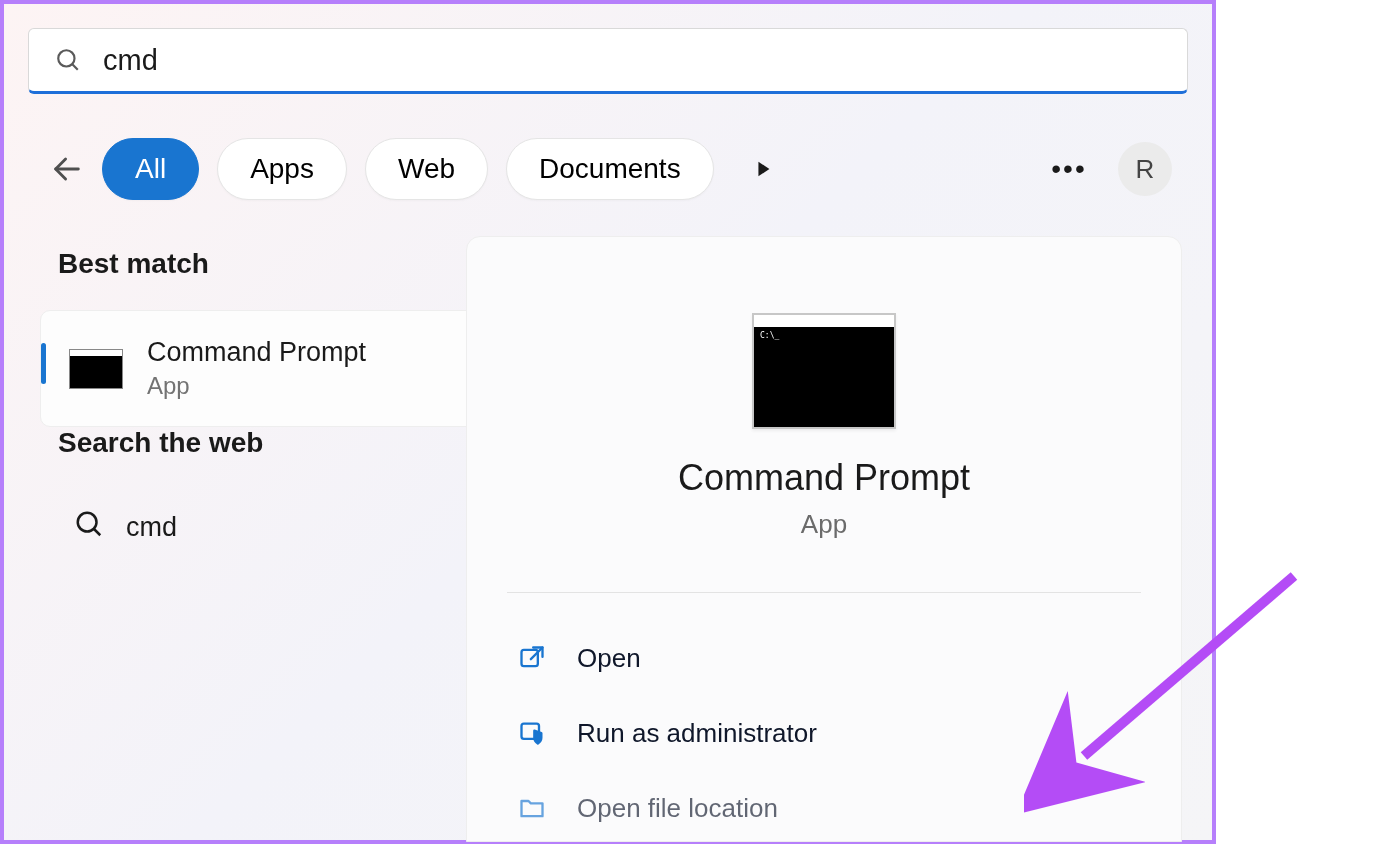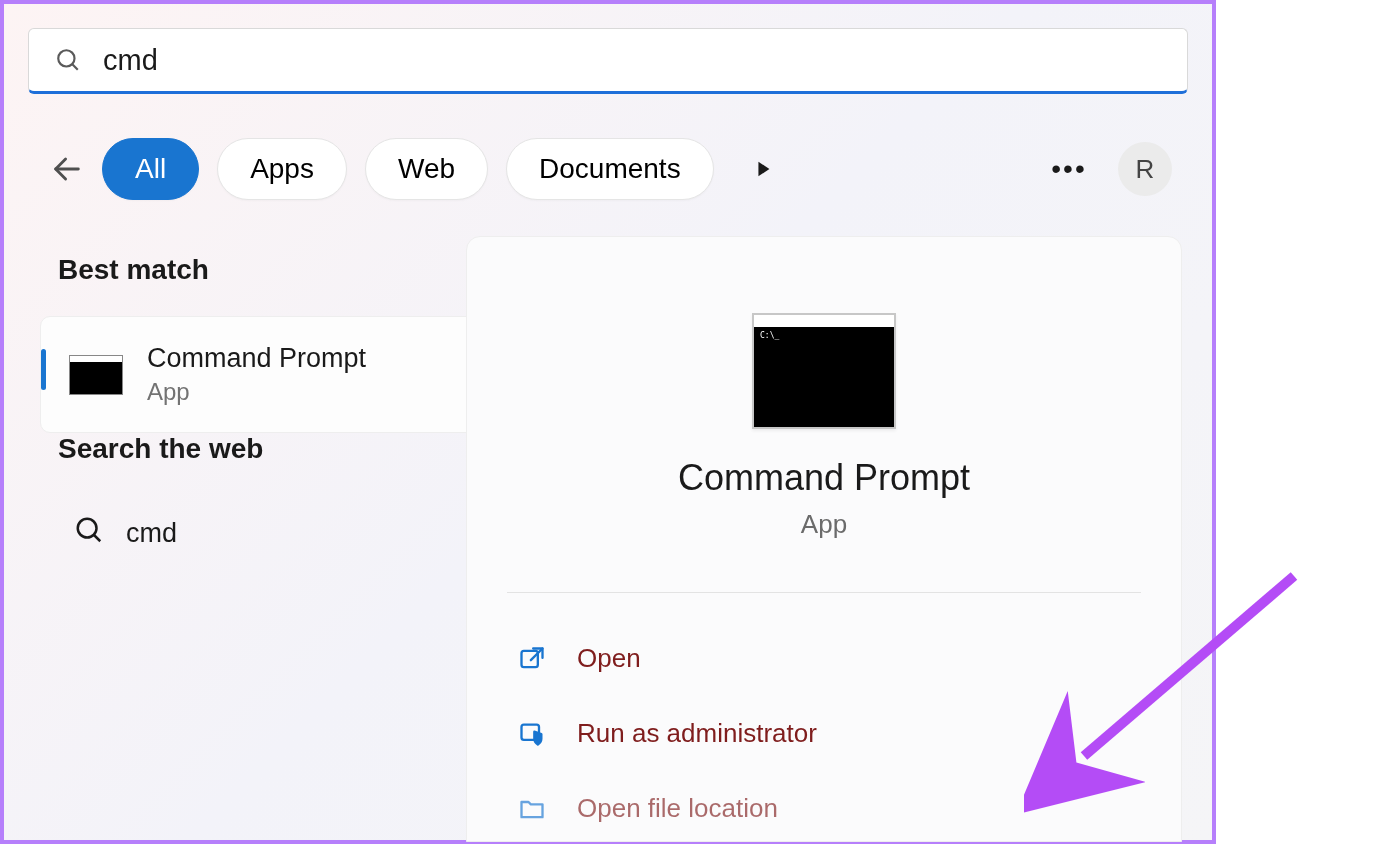--- a/index.html
+++ b/index.html
@@ -89,21 +89,21 @@
     width: 54px; height: 54px;
     border-radius: 50%;
     background: #ebebeb;
     display: flex;
     align-items: center; justify-content: center;
     font-size: 26px;
     color: #444;
   }
   .left-col {
     position: absolute;
-    top: 250px; left: 36px;
+    top: 244px; left: 36px;
     width: 600px;
   }
   .section-title {
     font-size: 28px;
     font-weight: 600;
     color: #1a1a1a;
     margin: 0 0 30px 18px;
   }
   .result-card {
     background: #fdfdfd;
@@ -195,25 +195,25 @@
     color: #6b6b6b;
     margin-top: 10px;
   }
   .divider {
     border: none;
     border-top: 1px solid #e3e3e3;
     margin: 52px 0 28px 0;
   }
   .action-row {
     display: flex;
-    align-items: flex-end;
+    align-items: flex-start;
     gap: 30px;
     padding: 22px 10px;
     font-size: 26px;
-    color: #7f1d1d;
+    color: #0f172a;
     cursor: pointer;
   }
   .action-icon {
     width: 30px; height: 30px;
     color: #1975d0;
     display: flex;
     align-items: center;
     justify-content: center;
   }
   .annot-arrow {

